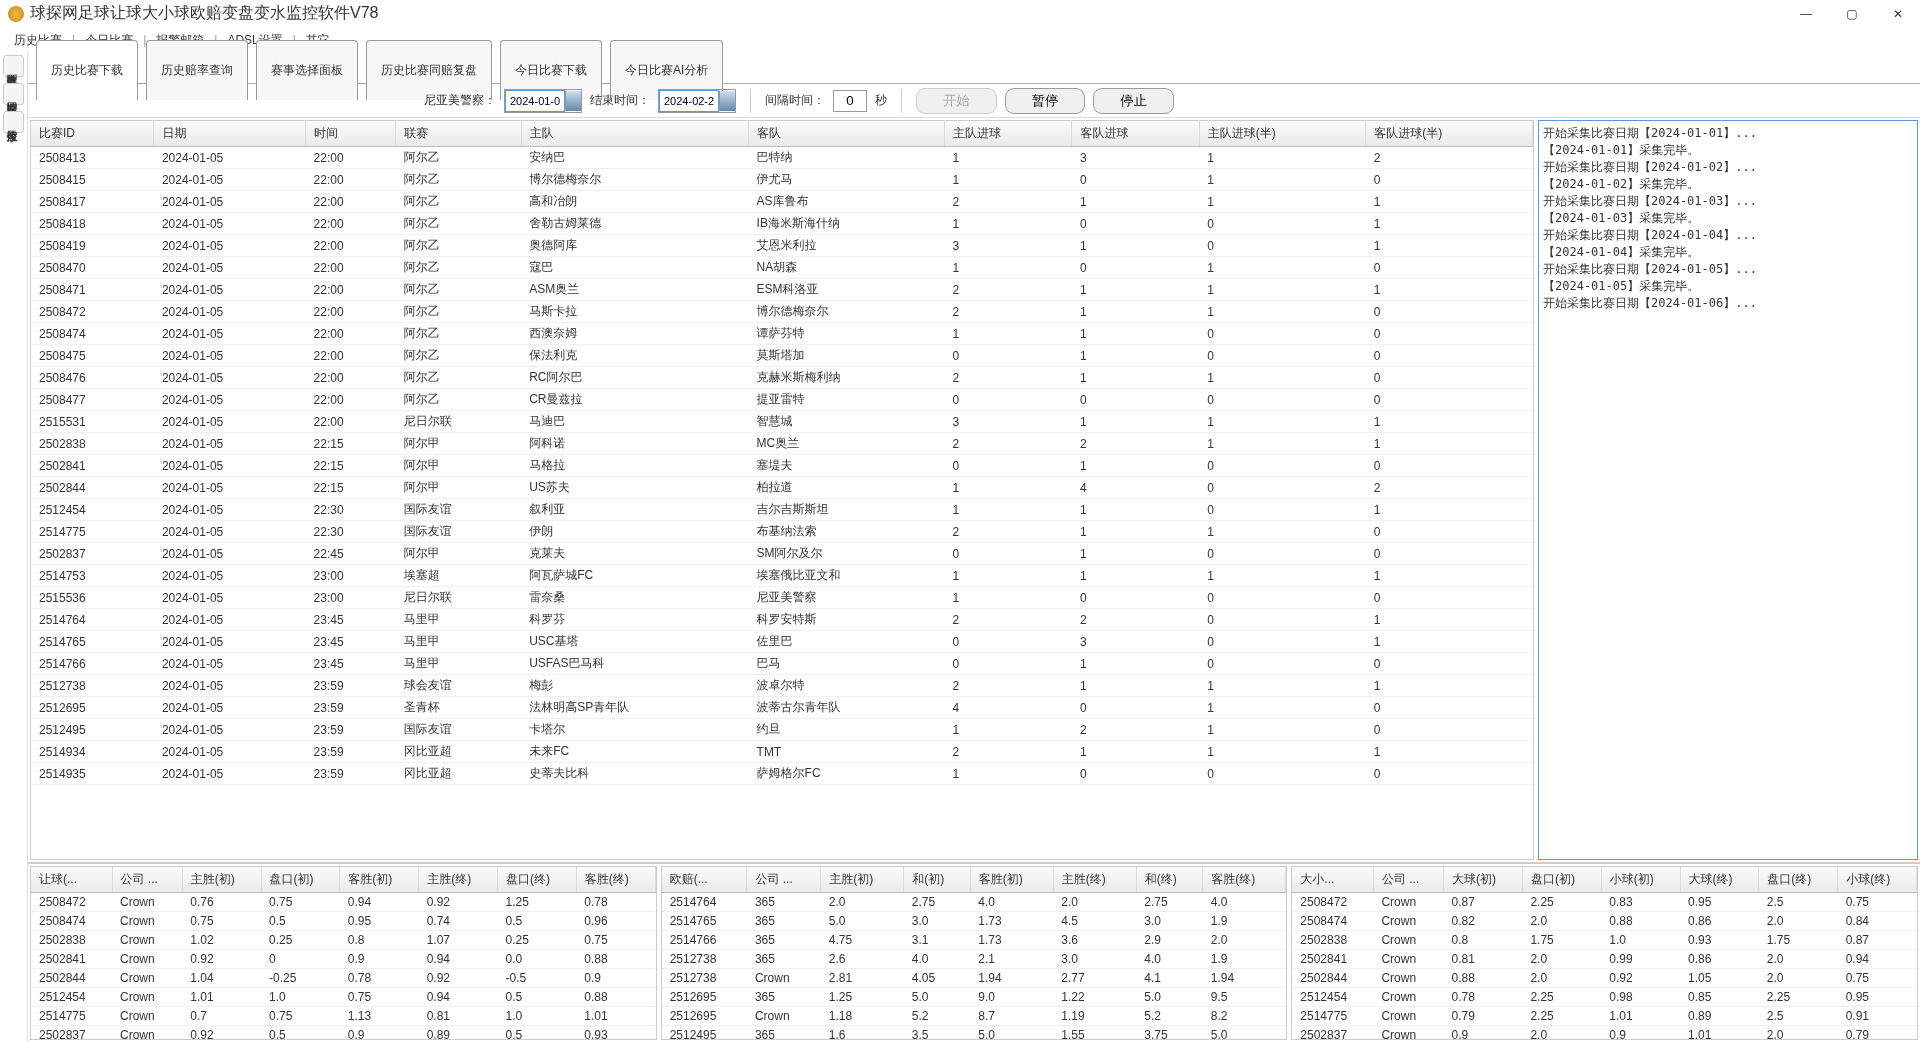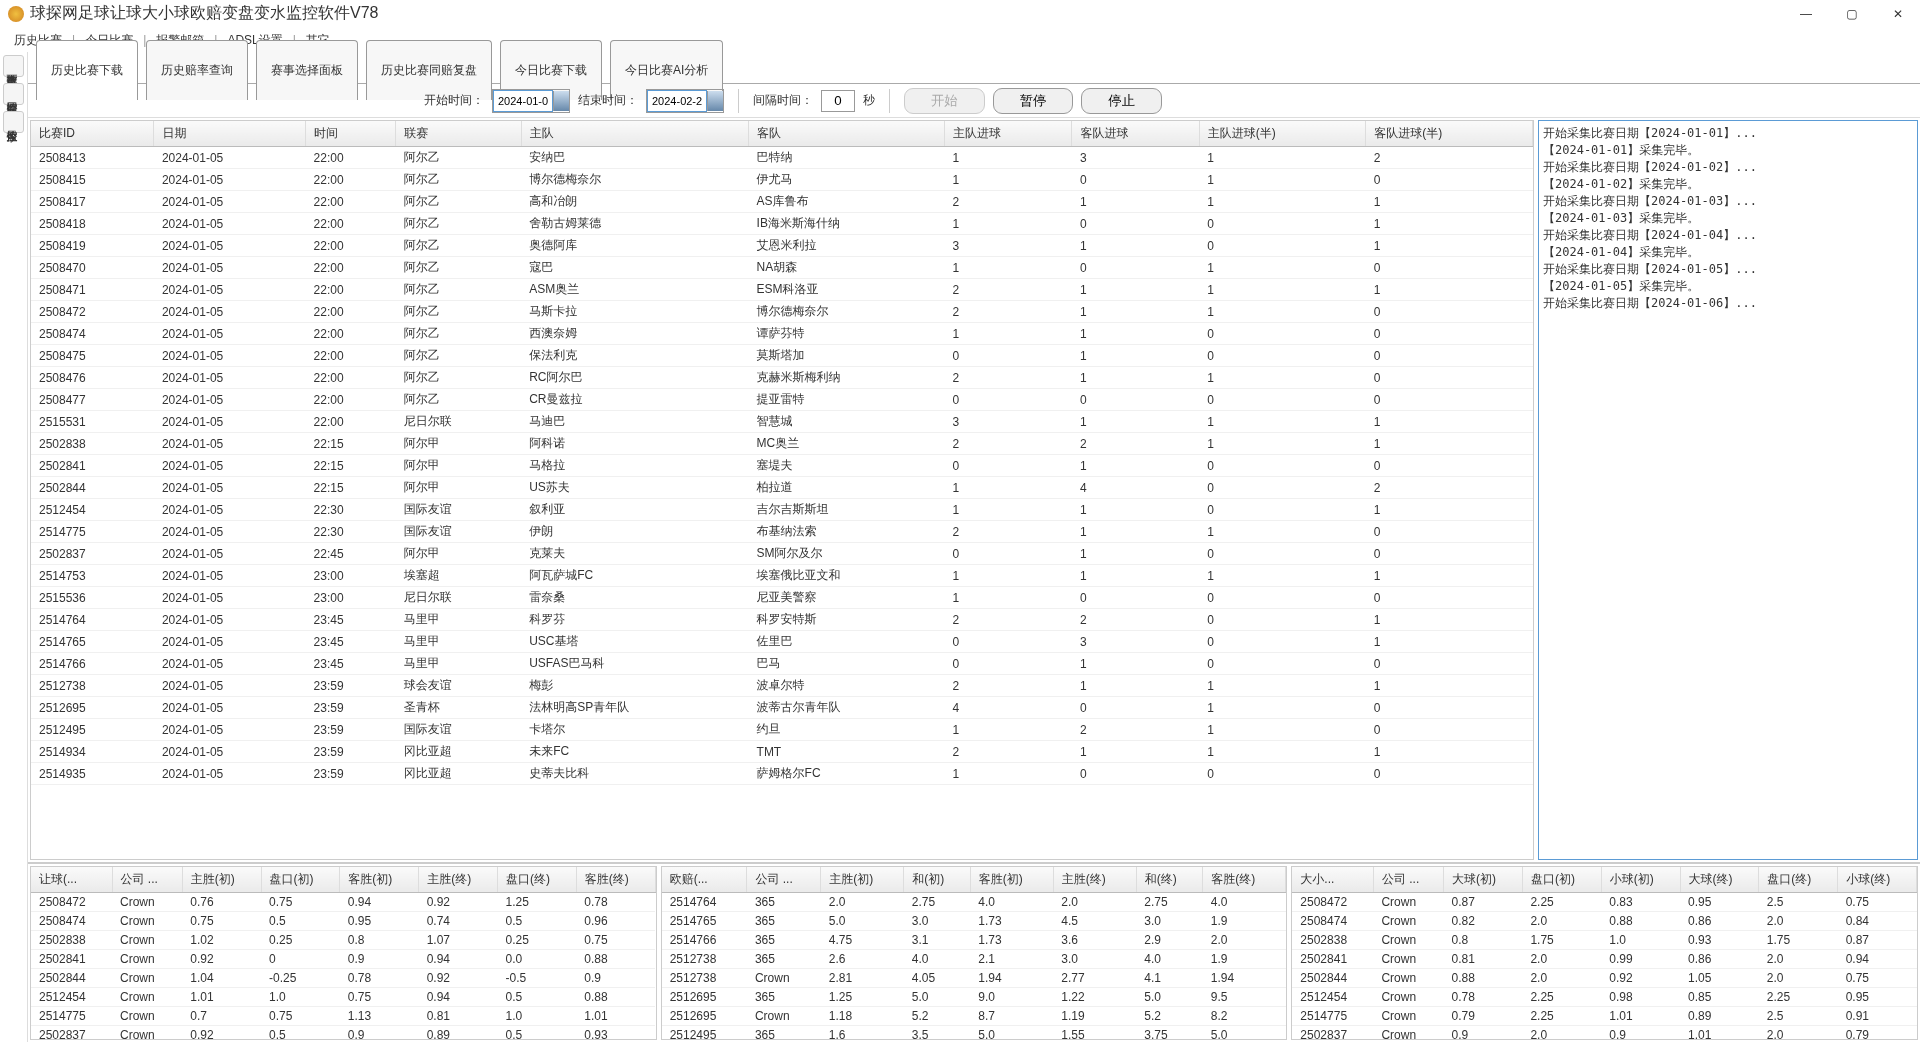--- a/index.html
+++ b/index.html
@@ -74,21 +74,21 @@
         <div class="htab active">历史比赛下载</div>
         <div class="htab">历史赔率查询</div>
         <div class="htab">赛事选择面板</div>
         <div class="htab">历史比赛同赔复盘</div>
         <div class="htab">今日比赛下载</div>
         <div class="htab">今日比赛AI分析</div>
       </div>
 
     <div class="toolbar">
       <div style="flex:0 0 380px"></div>
-      <label>开始时间：</label>
+      <label>尼亚美警察：</label>
       <div class="datebox">
         <input class="date" value="2024-01-01" style="">
         <div class="calicon"></div>
       </div>
       <label>结束时间：</label>
       <div class="datebox">
         <input class="date" value="2024-02-27" style="">
         <div class="calicon"></div>
       </div>
       <span class="vsep"></span>

